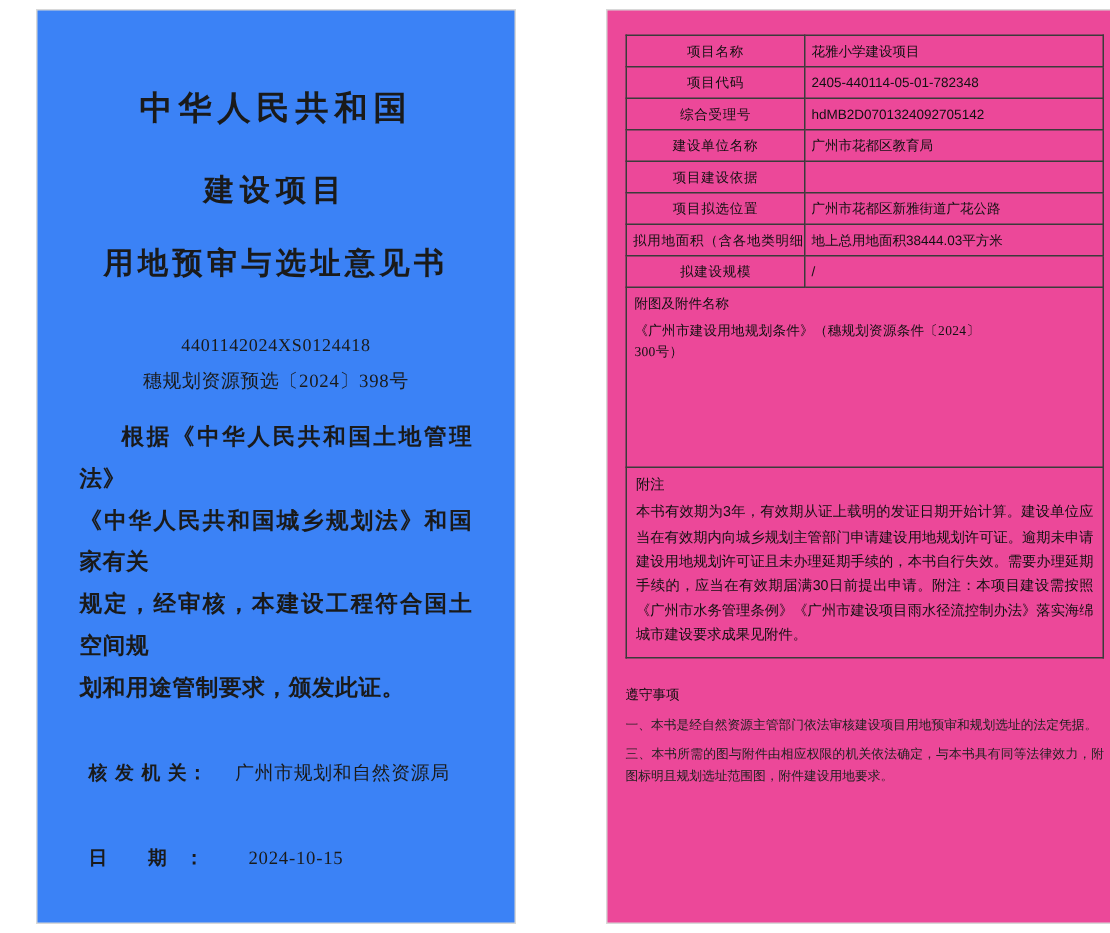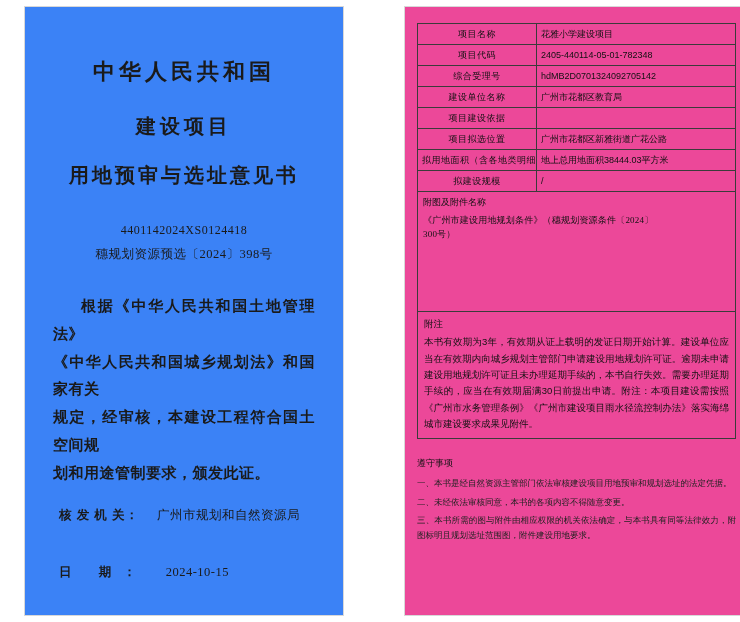--- a/index.html
+++ b/index.html
@@ -70,21 +70,21 @@
     color: #1a1a1a;
   }
   .codeline2 {
     text-align: center;
     font-size: 12.5px;
     margin-top: 8px;
     letter-spacing: 0.5px;
     color: #1a1a1a;
   }
   .body-para {
-    margin-top: 30px;
+    margin-top: 16px;
     font-size: 15px;
     font-weight: bold;
     line-height: 1.85;
     text-align: justify;
     letter-spacing: 0.5px;
     color: #1a1a1a;
     padding: 0 2px;
   }
   .body-para .ln {
     display: block;
@@ -279,18 +279,17 @@
     </div>
 
     <div class="note-block">
       <div class="nt-title">附注</div>
       <div class="nt-text">本书有效期为3年，有效期从证上载明的发证日期开始计算。建设单位应当在有效期内向城乡规划主管部门申请建设用地规划许可证。逾期未申请建设用地规划许可证且未办理延期手续的，本书自行失效。需要办理延期手续的，应当在有效期届满30日前提出申请。附注：本项目建设需按照《广州市水务管理条例》《广州市建设项目雨水径流控制办法》落实海绵城市建设要求成果见附件。</div>
     </div>
 
     <div class="rules">
       <div class="rl-title">遵守事项</div>
       <p>一、本书是经自然资源主管部门依法审核建设项目用地预审和规划选址的法定凭据。</p>
-      <p>二、未经依法审核同意，本书的各项内容不得随意变更。</p>
       <p>三、本书所需的图与附件由相应权限的机关依法确定，与本书具有同等法律效力，附图标明且规划选址范围图，附件建设用地要求。</p>
     </div>
   </div>
 
 </div>
 
 </body></html>

